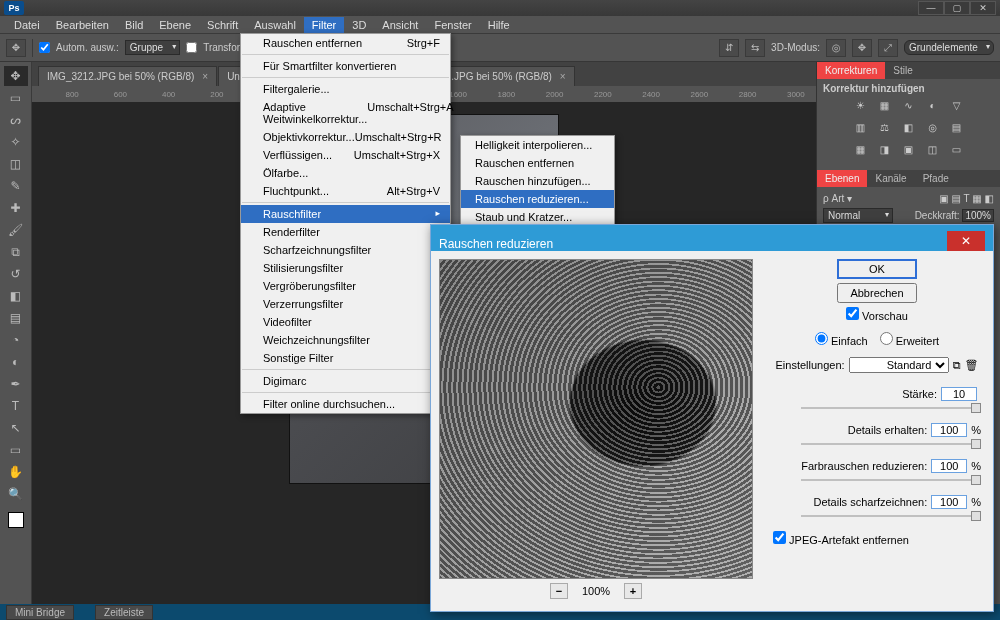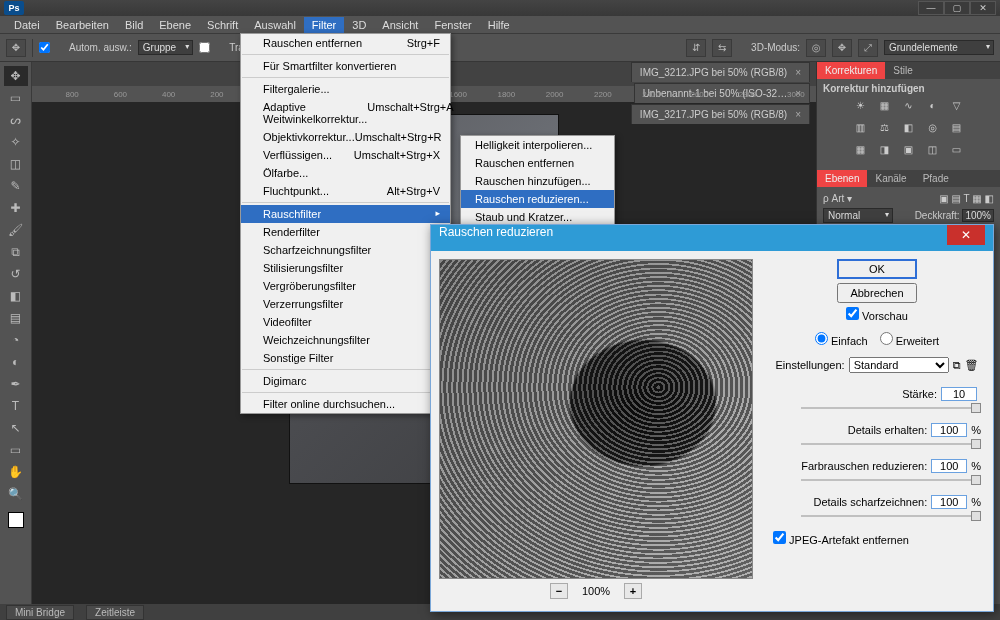--- a/index.html
+++ b/index.html
@@ -8,74 +8,74 @@
   .titlebar { height: 16px; background: linear-gradient(#444,#383838); display:flex; align-items:center; padding:0 4px; }
   .ps-logo { width:20px; height:14px; background:#0a4d8c; color:#fff; font-size:9px; display:flex;align-items:center;justify-content:center;border-radius:2px; font-weight:bold;}
   .window-controls { margin-left:auto; display:flex; gap:0; }
   .wc-btn { width:26px; height:14px; background:#3b3b3b; border:1px solid #555; color:#ccc; font-size:9px; display:flex;align-items:center;justify-content:center; }
 
   .menubar { height:18px; background:#535353; display:flex; align-items:center; padding:0 6px; gap:0; border-bottom:1px solid #3a3a3a;}
   .menubar > div { padding:2px 8px; color:#ddd; }
   .menubar > div.active { background:#2f6ec2; color:#fff; }
 
   .optionsbar { height:28px; background:#535353; display:flex; align-items:center; padding:0 6px; gap:6px; border-bottom:1px solid #363636; }
-  .optionsbar label { font-size:10px; color:#ccc;margin-left:13px; }
+  .optionsbar label { font-size:10px; color:#ccc; }
   .optionsbar input[type=checkbox]{ width:11px;height:11px;}
   .dropdown { background:#3f3f3f; border:1px solid #2a2a2a; color:#ddd; font-size:10px; padding:1px 16px 1px 4px; position:relative;}
   .dropdown:after{ content:"▾"; position:absolute; right:3px; top:1px; font-size:8px;}
   .optionsbar .sep{ width:1px;height:18px;background:#3a3a3a;}
-  .topright-dd{ margin-left:auto; width:110px;}
+  .topright-dd{ margin-left:auto; width:90px;border-radius:6px;}
   .icon-btn{ width:20px;height:18px;border:1px solid #3a3a3a;background:#4a4a4a;display:flex;align-items:center;justify-content:center;color:#bbb;font-size:10px;}
 
   .workzone { display:flex; height: calc(620px - 16px - 18px - 28px - 16px); }
   .toolbox { width:32px; background:#535353; border-right:1px solid #3a3a3a; display:flex; flex-direction:column; align-items:center; gap:2px; padding-top:4px;}
   .tool { width:24px;height:20px; color:#bbb; font-size:12px; display:flex;align-items:center;justify-content:center; }
   .tool.sel{ background:#2a2a2a;}
   .swatch-fg{ width:16px;height:16px;background:#fff;border:1px solid #000; position:relative; margin-top:6px;}
   .swatch-bg{ width:16px;height:16px;background:#000;border:1px solid #888; margin-left:8px; margin-top:-10px; z-index:-1;}
 
   .docs { flex:1; background:#262626; position:relative; }
-  .doc-tabs { height:24px; background:#424242; display:flex; align-items:flex-end; padding:0 6px; gap:1px;flex-direction:column;}
+  .doc-tabs { height:24px; background:#424242; display:flex; align-items:flex-end; padding:0 6px; gap:1px;}
   .doc-tab { background:#535353; color:#ccc; font-size:10px; padding:4px 8px; border:1px solid #333; border-bottom:none;}
   .doc-tab .x{ margin-left:8px; color:#aaa;}
   .ruler-h { height:16px; background:#535353; display:flex; align-items:center; color:#999; font-size:8px; padding-left:20px;gap:8px;}
   .ruler-h span{ flex:1; text-align:center;}
   .canvas-host{ background:#262626; height:calc(100% - 40px); display:flex; justify-content:center; align-items:flex-start; padding-top:12px;}
   .canvas1{ width:270px; height:370px; background:linear-gradient(135deg,#5a5b5f 0%,#6a6d73 45%,#4b4c50 46%,#3e3f42 100%); border:1px solid #111;}
 
   .panels { width:184px; background:#535353; border-left:1px solid #333; }
   .panel-tabs{ display:flex; font-size:10px; color:#bbb; background:#424242;}
   .panel-tabs div{ padding:3px 8px;}
   .panel-tabs .on{ background:#ef4444; color:#eee;}
   .panel-body{ padding:4px 6px; font-size:10px; }
   .adj-row{ display:flex; gap:8px; justify-content:center; padding:4px 0;}
   .adj-row span{ width:16px;height:14px; display:flex;align-items:center;justify-content:center; color:#ccc;}
   .layer-row{ display:flex; align-items:center; gap:6px; background:#4b6a8f; padding:3px 4px; margin-top:6px;}
   .layer-thumb{ width:28px;height:22px; background:linear-gradient(#888,#555);}
   .panel-footer{ display:flex; gap:6px; padding:4px; border-top:1px solid #3a3a3a; justify-content:flex-end;}
   .fld-row{ display:flex;align-items:center;justify-content:space-between; padding:2px 0;}
   .mini-input{ width:44px; background:#3f3f3f;border:1px solid #2a2a2a;color:#ddd;font-size:10px;padding:0 2px;text-align:right;}
 
-  .statusbar{ height:16px; background:#404040; display:flex; align-items:center; padding:0 6px; font-size:10px; color:#bbb; gap:12px;}
+  .statusbar{ height:16px; background:#0c4a6e; display:flex; align-items:center; padding:0 6px; font-size:10px; color:#bbb; gap:21px;}
   .statusbar .tab2{ padding:1px 8px; border:1px solid #333; background:#4a4a4a;}
 
   
   .menu1 { position:absolute; left:240px; top:33px; width:211px; background:#f0f0f0; border:1px solid #999; box-shadow:2px 2px 6px rgba(0,0,0,.4); color:#000; font-size:11px; z-index:50;}
   .menu1 .mi{ display:flex; justify-content:space-between; padding:3px 10px 3px 22px;}
   .menu1 .mi.hl{ background:#2f6ec2; color:#fff;}
   .menu1 hr{ border:none;border-top:1px solid #ccc; margin:2px 1px;}
   .menu1 .sub:after{ content:"▸"; font-size:9px; margin-left:6px;}
 
   .menu2 { position:absolute; left:460px; top:135px; width:155px; background:#f0f0f0; border:1px solid #999; box-shadow:2px 2px 6px rgba(0,0,0,.4); color:#000; font-size:11px; z-index:51;}
   .menu2 .mi{ padding:3px 14px;}
   .menu2 .mi.hl{ background:#2f6ec2; color:#fff;}
 
   
   .dialog{ position:absolute; left:430px; top:224px; width:564px; height:388px; background:#f0f0f0; border:1px solid #7aa7d8; box-shadow:2px 2px 10px rgba(0,0,0,.5); z-index:60;}
-  .dlg-title{ height:26px; background:#2e9bd6; color:#fff; display:flex; align-items:flex-start; padding:0 8px; font-size:12px;}
+  .dlg-title{ height:26px; background:#2e9bd6; color:#fff; display:flex; align-items:flex-end; padding:0 8px; font-size:12px;}
   .dlg-close{ margin-left:auto; width:38px;height:20px; background:#c9302c; color:#fff; display:flex;align-items:center;justify-content:center; font-size:12px;}
   .dlg-body{ display:flex; height:calc(100% - 26px); color:#000; font-size:11px;}
   .preview-pane{ width:330px; padding:8px; display:flex; flex-direction:column;}
   .preview-img{ flex:1; background:
      radial-gradient(ellipse at 65% 45%, #111 0%, #222 25%, transparent 26%),
      repeating-radial-gradient(ellipse at 70% 40%, #aaa 0 2px, #555 2px 5px),
      linear-gradient(135deg,#666,#888);
      background-blend-mode: overlay;
      border:1px solid #888;}
   .preview-ctrl{ display:flex; justify-content:center; align-items:center; gap:14px; padding:4px 0; font-size:11px;}
@@ -369,21 +369,21 @@
         </div>
       <div class="btn-row">
           <label><input type="checkbox" checked="" style=""> <span>Vorschau</span></label>
         </div>
       <div class="mode-row">
         <label><input type="radio" checked="" style=""> <span>Einfach</span></label>
         <label><input type="radio" style=""> <span>Erweitert</span></label>
       </div>
       <div class="set-row">
         <span>Einstellungen:</span>
-        <select style="width:100px;font-size:11px;"><option>Standard</option></select>
+        <select style="width:100px;font-size:11px;padding-left:33px;"><option>Standard</option></select>
         <span>⧉</span>
         <span>🗑</span>
       </div>
       <div id="sliders">
           <div class="slider-block">
             <div class="lbl">
               <span>Stärke:</span> 
               <input type="text" value="10" style=""> 
               <span></span>
             </div>

